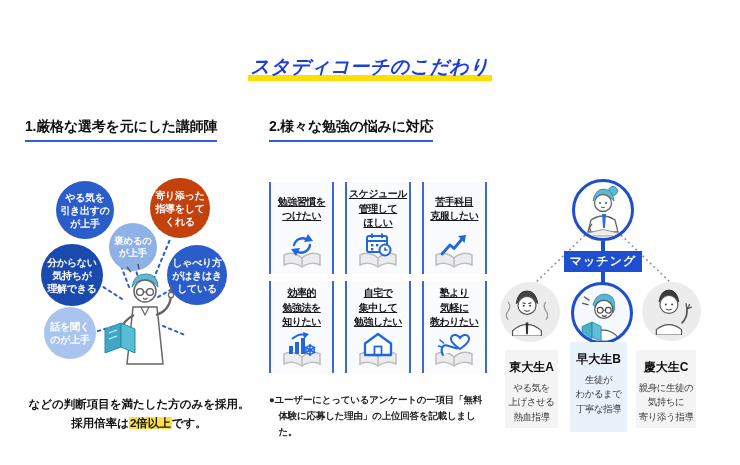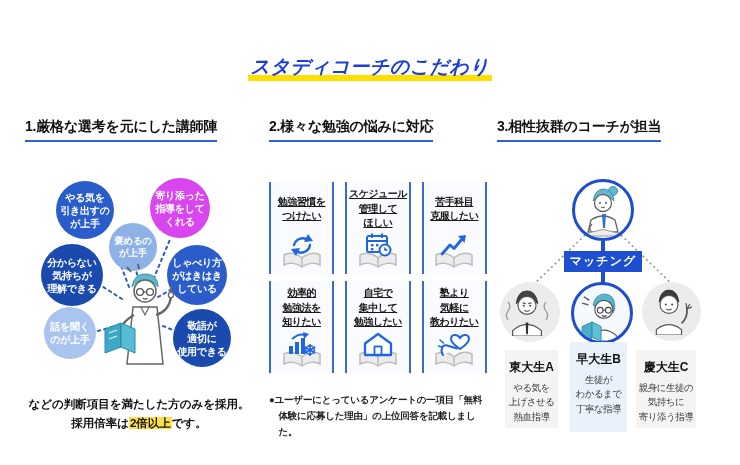--- a/index.html
+++ b/index.html
@@ -92,36 +92,33 @@
           <line x1="97" y1="134" x2="72" y2="118"></line>
           <line x1="133" y1="132" x2="158" y2="118"></line>
           <line x1="94" y1="160" x2="66" y2="168"></line>
           <line x1="138" y1="161" x2="160" y2="170"></line>
         </g>
       </svg>
 
       <div class="bubble b1" style="background: rgb(42, 93, 202);"><span>やる気を
 引き出すの
 が上手</span></div>
-      <div class="bubble b2" style="background: #d946ef;"><span>寄り添った
+      <div class="bubble b2" style="background: #c2410c;"><span>寄り添った
 指導をして
 くれる</span></div>
       <div class="bubble b3" style="background: rgb(143, 178, 230);"><span>褒めるの
 が上手</span></div>
       <div class="bubble b4" style="background: rgb(27, 74, 174);"><span>分からない
 気持ちが
 理解できる</span></div>
       <div class="bubble b5" style="background: rgb(42, 93, 202);"><span>しゃべり方
 がはきはき
 している</span></div>
       <div class="bubble b6" style="background: rgb(169, 196, 238);"><span>話を聞く
 のが上手</span></div>
-      <div class="bubble b7" style="background: rgb(27, 74, 174);"><span>敬語が
-適切に
-使用できる</span></div>
 
       <div class="teacher-illo">
         <svg width="84" height="126" viewBox="0 0 84 126">
           <line x1="30" y1="9" x2="26" y2="4" stroke="#555" stroke-width="1.5"></line>
           <line x1="38" y1="6" x2="37" y2="1" stroke="#555" stroke-width="1.5"></line>
           <path d="M31 24 Q33 10 46 11 Q57 12 57 24 Q51 16 44 17 Q35 17 31 24 Z" fill="#62b8cf" stroke="#3f93aa" stroke-width="1"></path>
           <circle cx="44" cy="28" r="11" fill="#fff" stroke="#666" stroke-width="1.5"></circle>
           <circle cx="39" cy="29" r="3.4" fill="none" stroke="#555" stroke-width="1.3"></circle>
           <circle cx="49" cy="29" r="3.4" fill="none" stroke="#555" stroke-width="1.3"></circle>
           <line x1="42.4" y1="29" x2="45.6" y2="29" stroke="#555" stroke-width="1.2"></line>
@@ -258,21 +255,20 @@
             <line x1="7.5" y1="16" x2="11" y2="17" stroke="#1f66e0" stroke-width="1.6" stroke-linecap="round"></line>
           </svg>
         </div>
       </div>
     </div>
 
     <p class="footnote2">●ユーザーにとっているアンケートの一項目「無料体験に応募した理由」の上位回答を記載しました。</p>
   </section>
 
   <section class="col col3">
-    <h2 class="col-heading">3.相性抜群のコーチが担当</h2>
 
     <svg class="match-links" width="232" height="335" viewBox="0 0 232 335">
       <g stroke="#8a8a8a" stroke-width="1.4" stroke-dasharray="2 3" fill="none">
         <line x1="88" y1="118" x2="34" y2="170"></line>
         <line x1="124" y1="118" x2="178" y2="170"></line>
       </g>
     </svg>
 
     <div class="match-line"></div>
 

